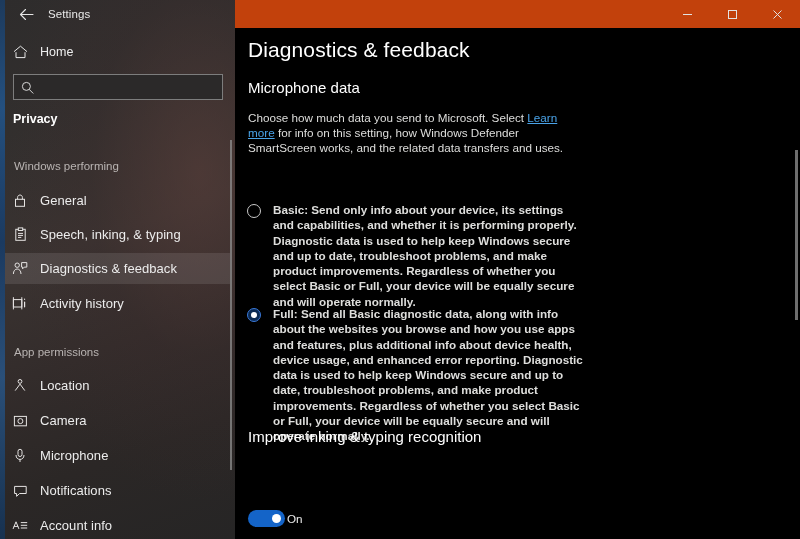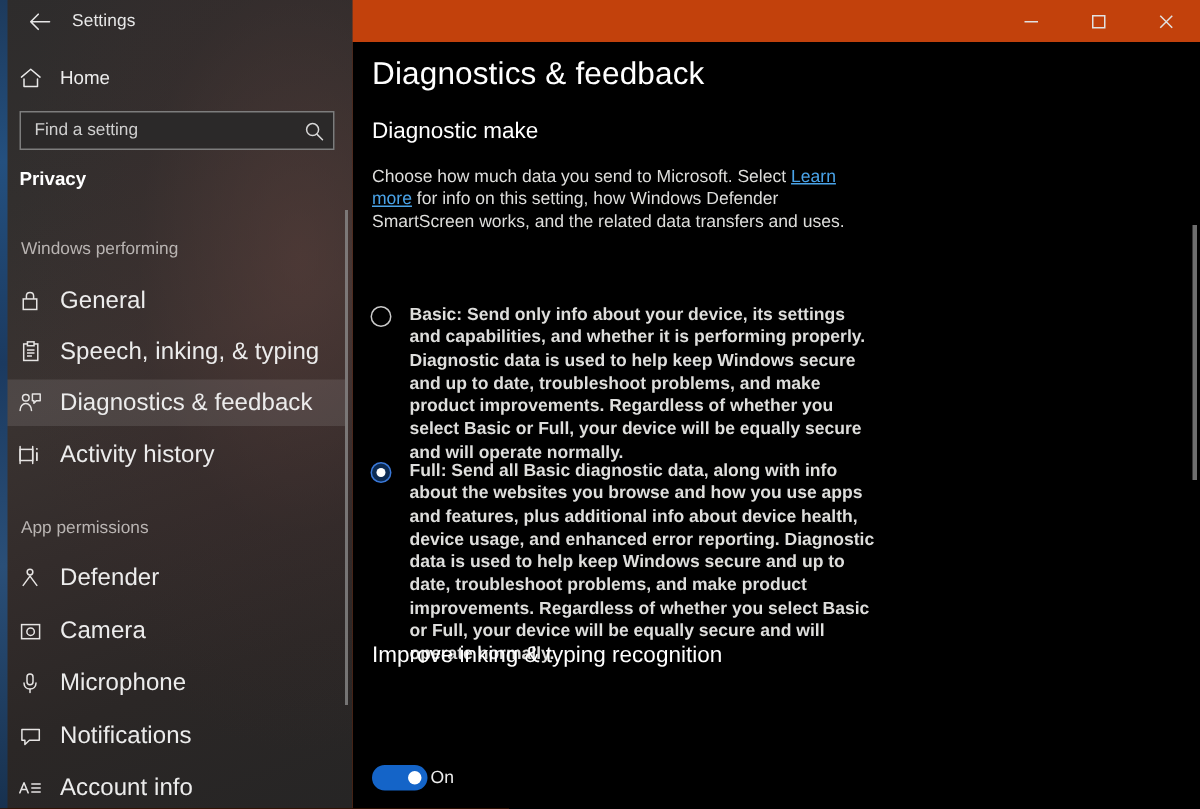--- a/index.html
+++ b/index.html
@@ -141,21 +141,21 @@
     width: 230px; height: 31px;
     display: flex; align-items: center;
   }
   .sb-item .ic {
     width: 40px;
     display: flex; align-items: center; justify-content: center;
     color: #e6e4e3;
   }
   .sb-item .lb {
     color: #ececec;
-    font-size: 16px;
+    font-size: 13px;
     letter-spacing: .05px;
   }
   .sb-item.selected {
     background: rgba(255,255,255,0.10);
   }
   .sb-item.selected::before {
     content: "";
     position: absolute;
     left: 0; top: 5px;
     width: 3px; height: 21px;
@@ -306,21 +306,20 @@
       <span class="ic">
         <svg width="15" height="14" viewBox="0 0 15 14" fill="none">
           <path d="M1.3 6.4L7.5 1.2L13.7 6.4" stroke="#e9e9e9" stroke-width="1" stroke-linecap="round" stroke-linejoin="round"></path>
           <path d="M3 7.6V12.6H12V7.6" stroke="#e9e9e9" stroke-width="1" stroke-linecap="round" stroke-linejoin="round"></path>
         </svg>
       </span>
       <span class="lb">Home</span>
     </div>
 
     <div class="searchbox">
-      <input type="text" placeholder="Find a setting" style="">
       <span class="s-ic">
         <svg width="13" height="13" viewBox="0 0 13 13" fill="none">
           <circle cx="5.4" cy="5.4" r="4" stroke="#d8d8d8" stroke-width="1"></circle>
           <path d="M8.4 8.6L12 12.2" stroke="#d8d8d8" stroke-width="1" stroke-linecap="round"></path>
         </svg>
       </span>
     </div>
 
     <div class="sb-category" style="top:112px">Privacy</div>
 
@@ -371,21 +370,21 @@
 
     <div class="sb-group" style="top:346px">App permissions</div>
 
     <div class="sb-item" style="top:370px">
       <span class="ic">
         <svg width="14" height="15" viewBox="0 0 14 15" fill="none">
           <circle cx="7" cy="3.4" r="1.9" stroke="#e6e4e3" stroke-width="1"></circle>
           <path d="M2.2 12.6L7 6.1L11.8 12.6" stroke="#e6e4e3" stroke-width="1" stroke-linejoin="round"></path>
         </svg>
       </span>
-      <span class="lb">Defender</span>
+      <span class="lb">Location</span>
     </div>
 
     <div class="sb-item" style="top:405px">
       <span class="ic">
         <svg width="15" height="14" viewBox="0 0 15 14" fill="none">
           <rect x="1.4" y="2.4" width="12" height="9.4" stroke="#e6e4e3" stroke-width="1"></rect>
           <circle cx="7.4" cy="7.1" r="2.5" stroke="#e6e4e3" stroke-width="1"></circle>
         </svg>
       </span>
       <span class="lb">Camera</span>
@@ -421,21 +420,21 @@
       <span class="lb">Account info</span>
     </div>
 
     <div class="sb-scroll"></div>
   </div>
 
   <div class="main">
 
     <div class="page-title">Diagnostics &amp; feedback</div>
 
-    <div class="section-title" style="top:51px">Diagnostic make</div>
+    <div class="section-title" style="top:51px">Microphone data</div>
 
     <div class="para" style="top:82px"><span>Choose how much data you send to Microsoft. Select </span><a href="#" class="link">Learn more</a><span> for info on this setting, how Windows Defender SmartScreen works, and the related data transfers and uses.</span></div>
 
     <div class="radio-row" style="top:174px">
       <span class="radio"></span>
       <span class="radio-text">Basic: Send only info about your device, its settings and capabilities, and whether it is performing properly. Diagnostic data is used to help keep Windows secure and up to date, troubleshoot problems, and make product improvements. Regardless of whether you select Basic or Full, your device will be equally secure and will operate normally.</span>
     </div>
 
     <div class="radio-row" style="top:278px">
       <span class="radio checked"></span>

